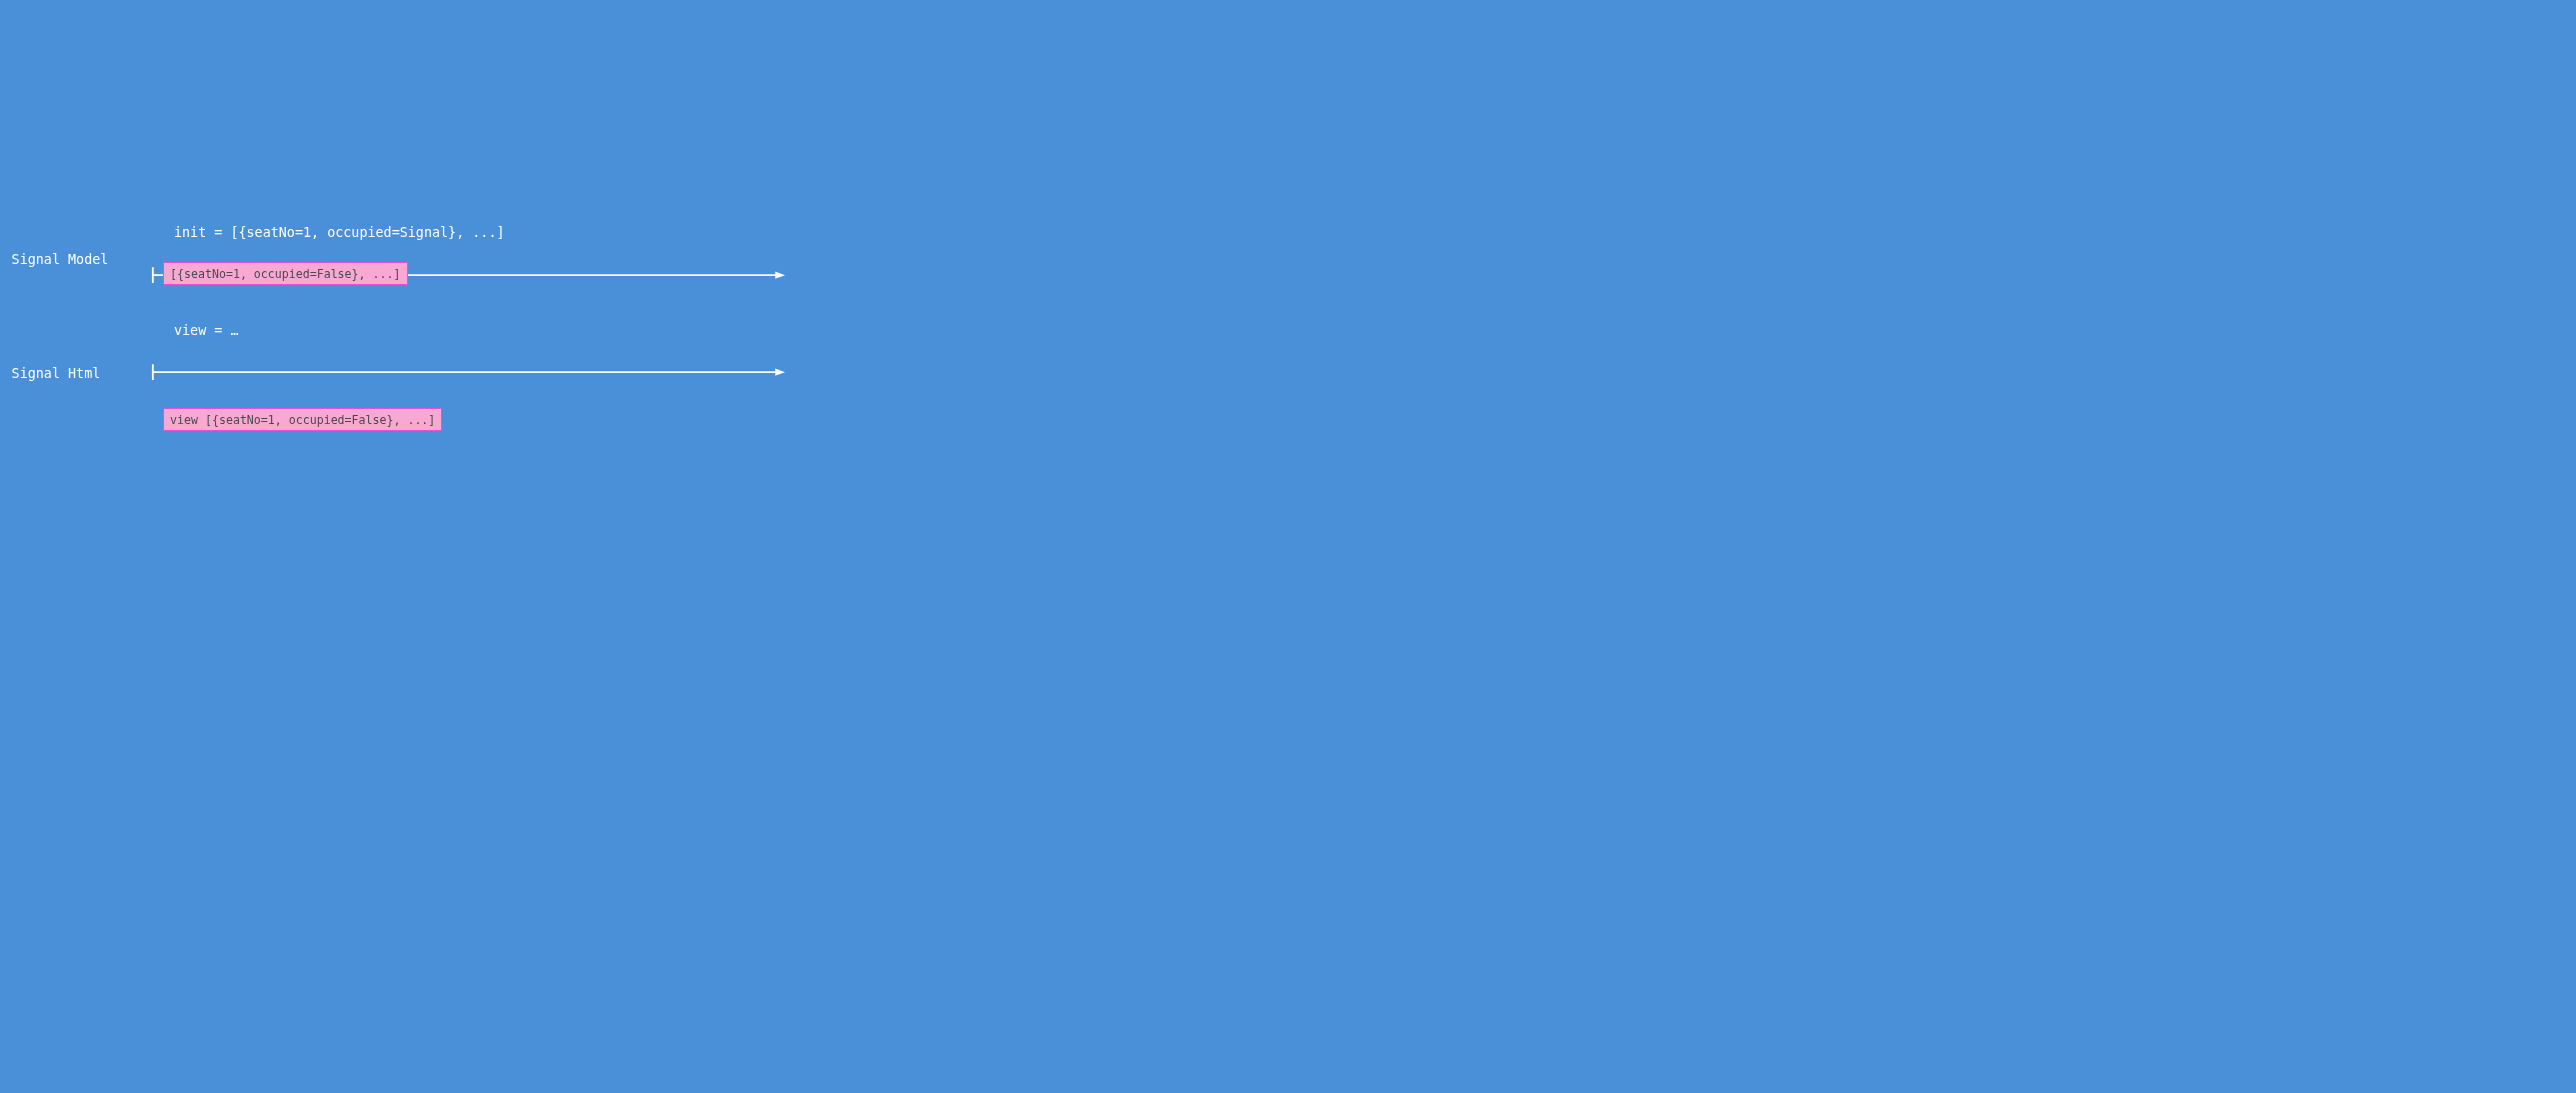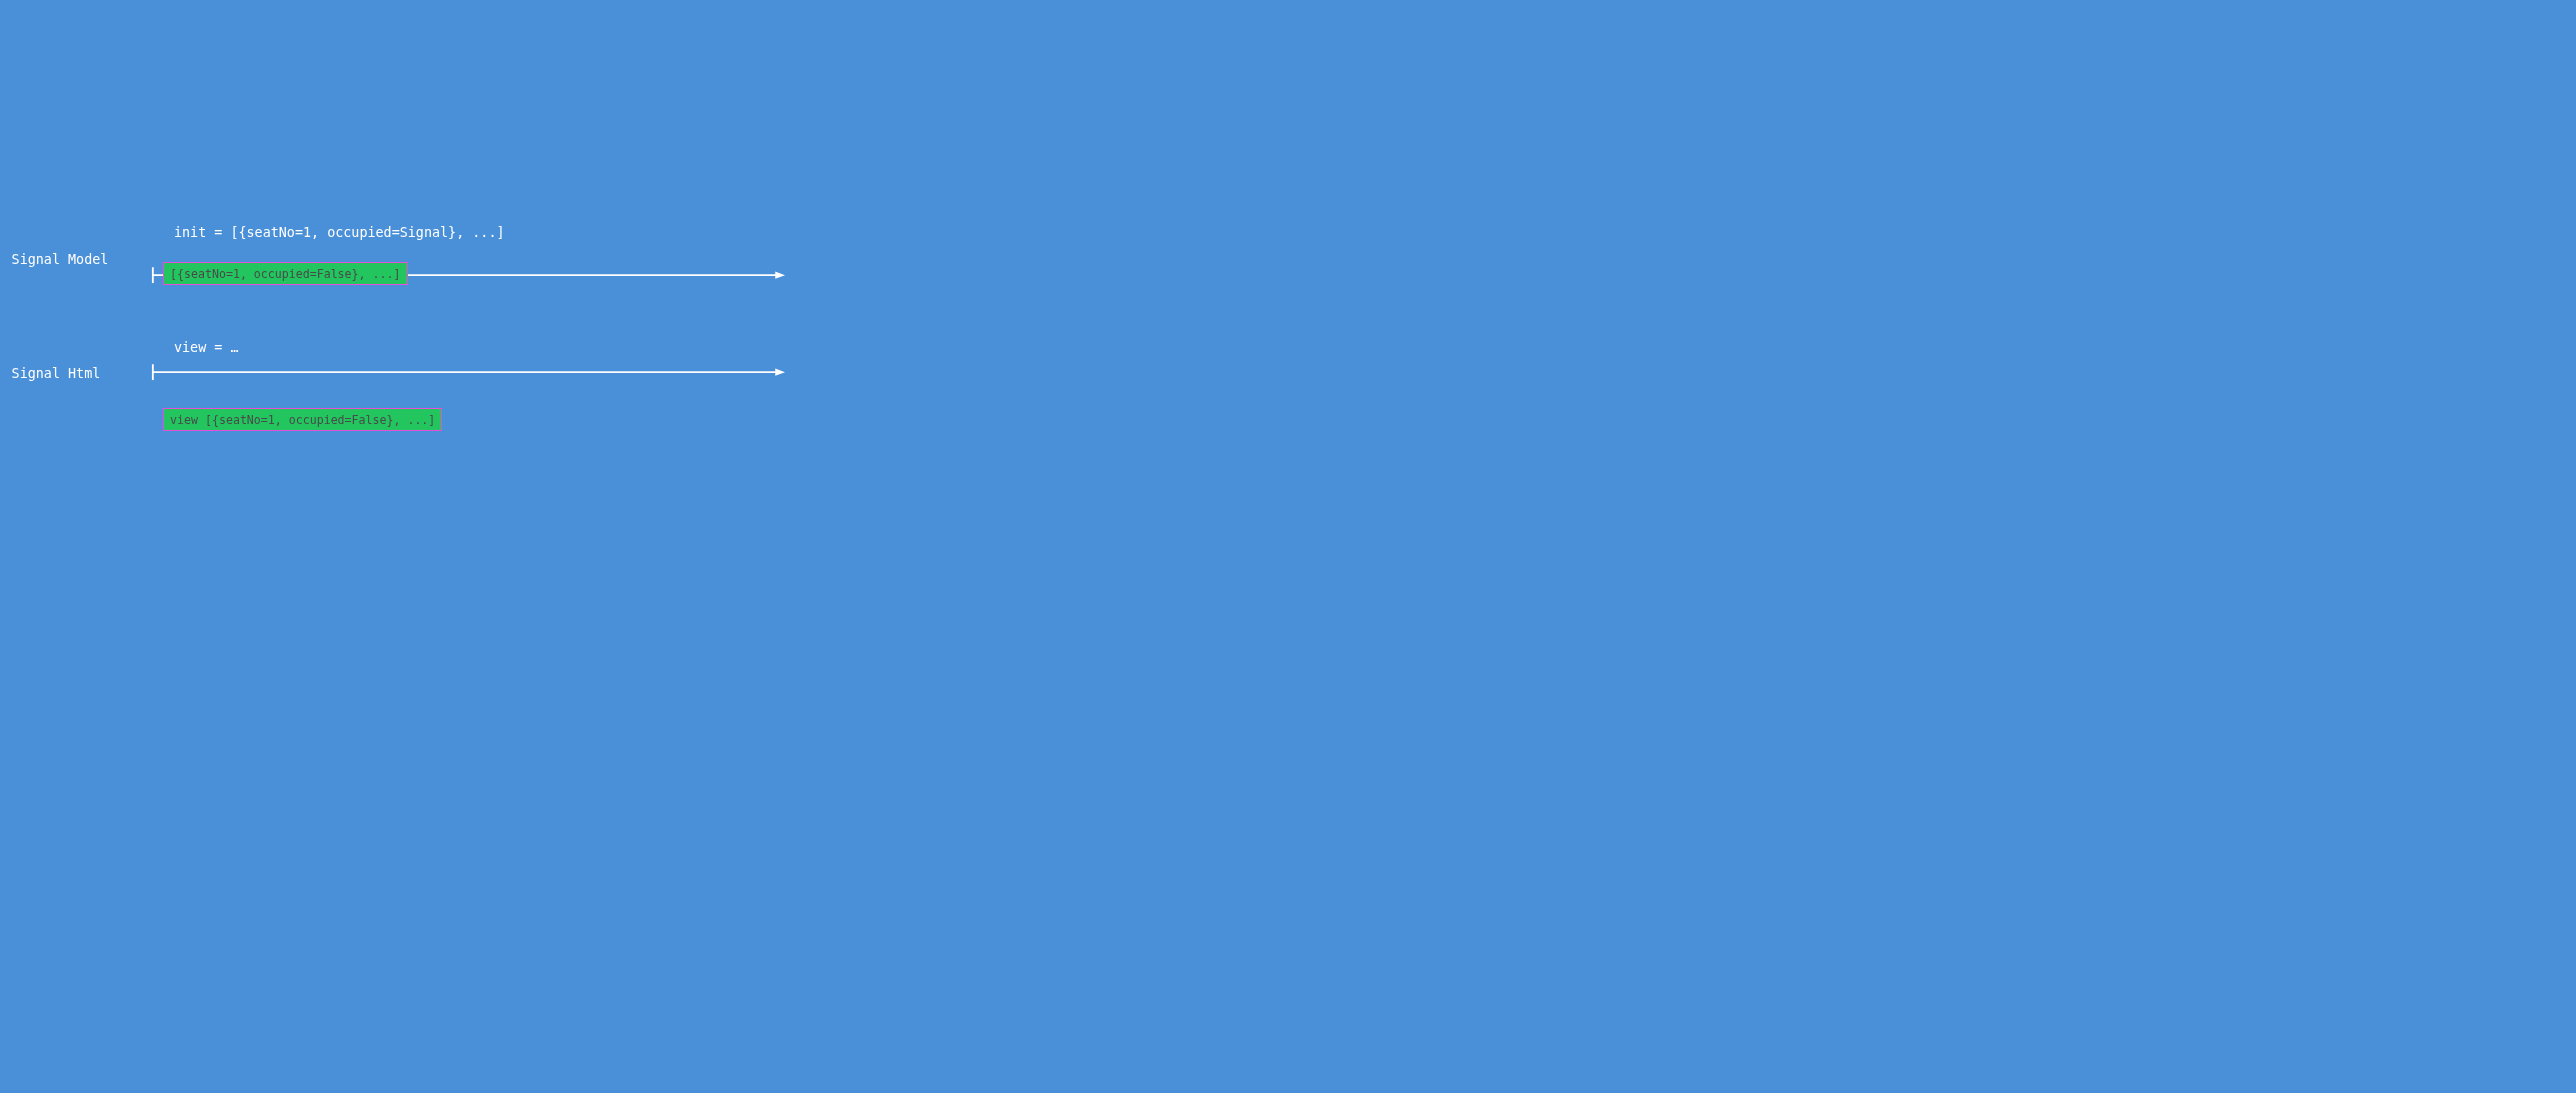--- a/index.html
+++ b/index.html
@@ -30,21 +30,20 @@
   }
   .init-line {
     position: absolute;
     left: 174px;
     top: 225px;
   }
   .view-line {
     position: absolute;
     left: 174px;
     top: 323px;
-    margin-top: 17px;
   }
   .signal-model-label {
     position: absolute;
     left: 11.6px;
     top: 252px;
   }
   .signal-html-label {
     position: absolute;
     left: 11.6px;
     top: 366px;
@@ -63,21 +62,21 @@
     top: 266px;
     width: 634px;
   }
   .timeline-2 {
     left: 151px;
     top: 363px;
     width: 634px;
   }
   .box {
     position: absolute;
-    background: #22c55e;
+    background: #f9a8d4;
     color: #4a4a4a;
     border: 1.5px solid #e84fd8;
     padding: 3.7px 6.1px;
     font-size: 11.6px;
     white-space: nowrap;
   }
   .box-model {
     left: 163px;
     top: 262px;
   }

